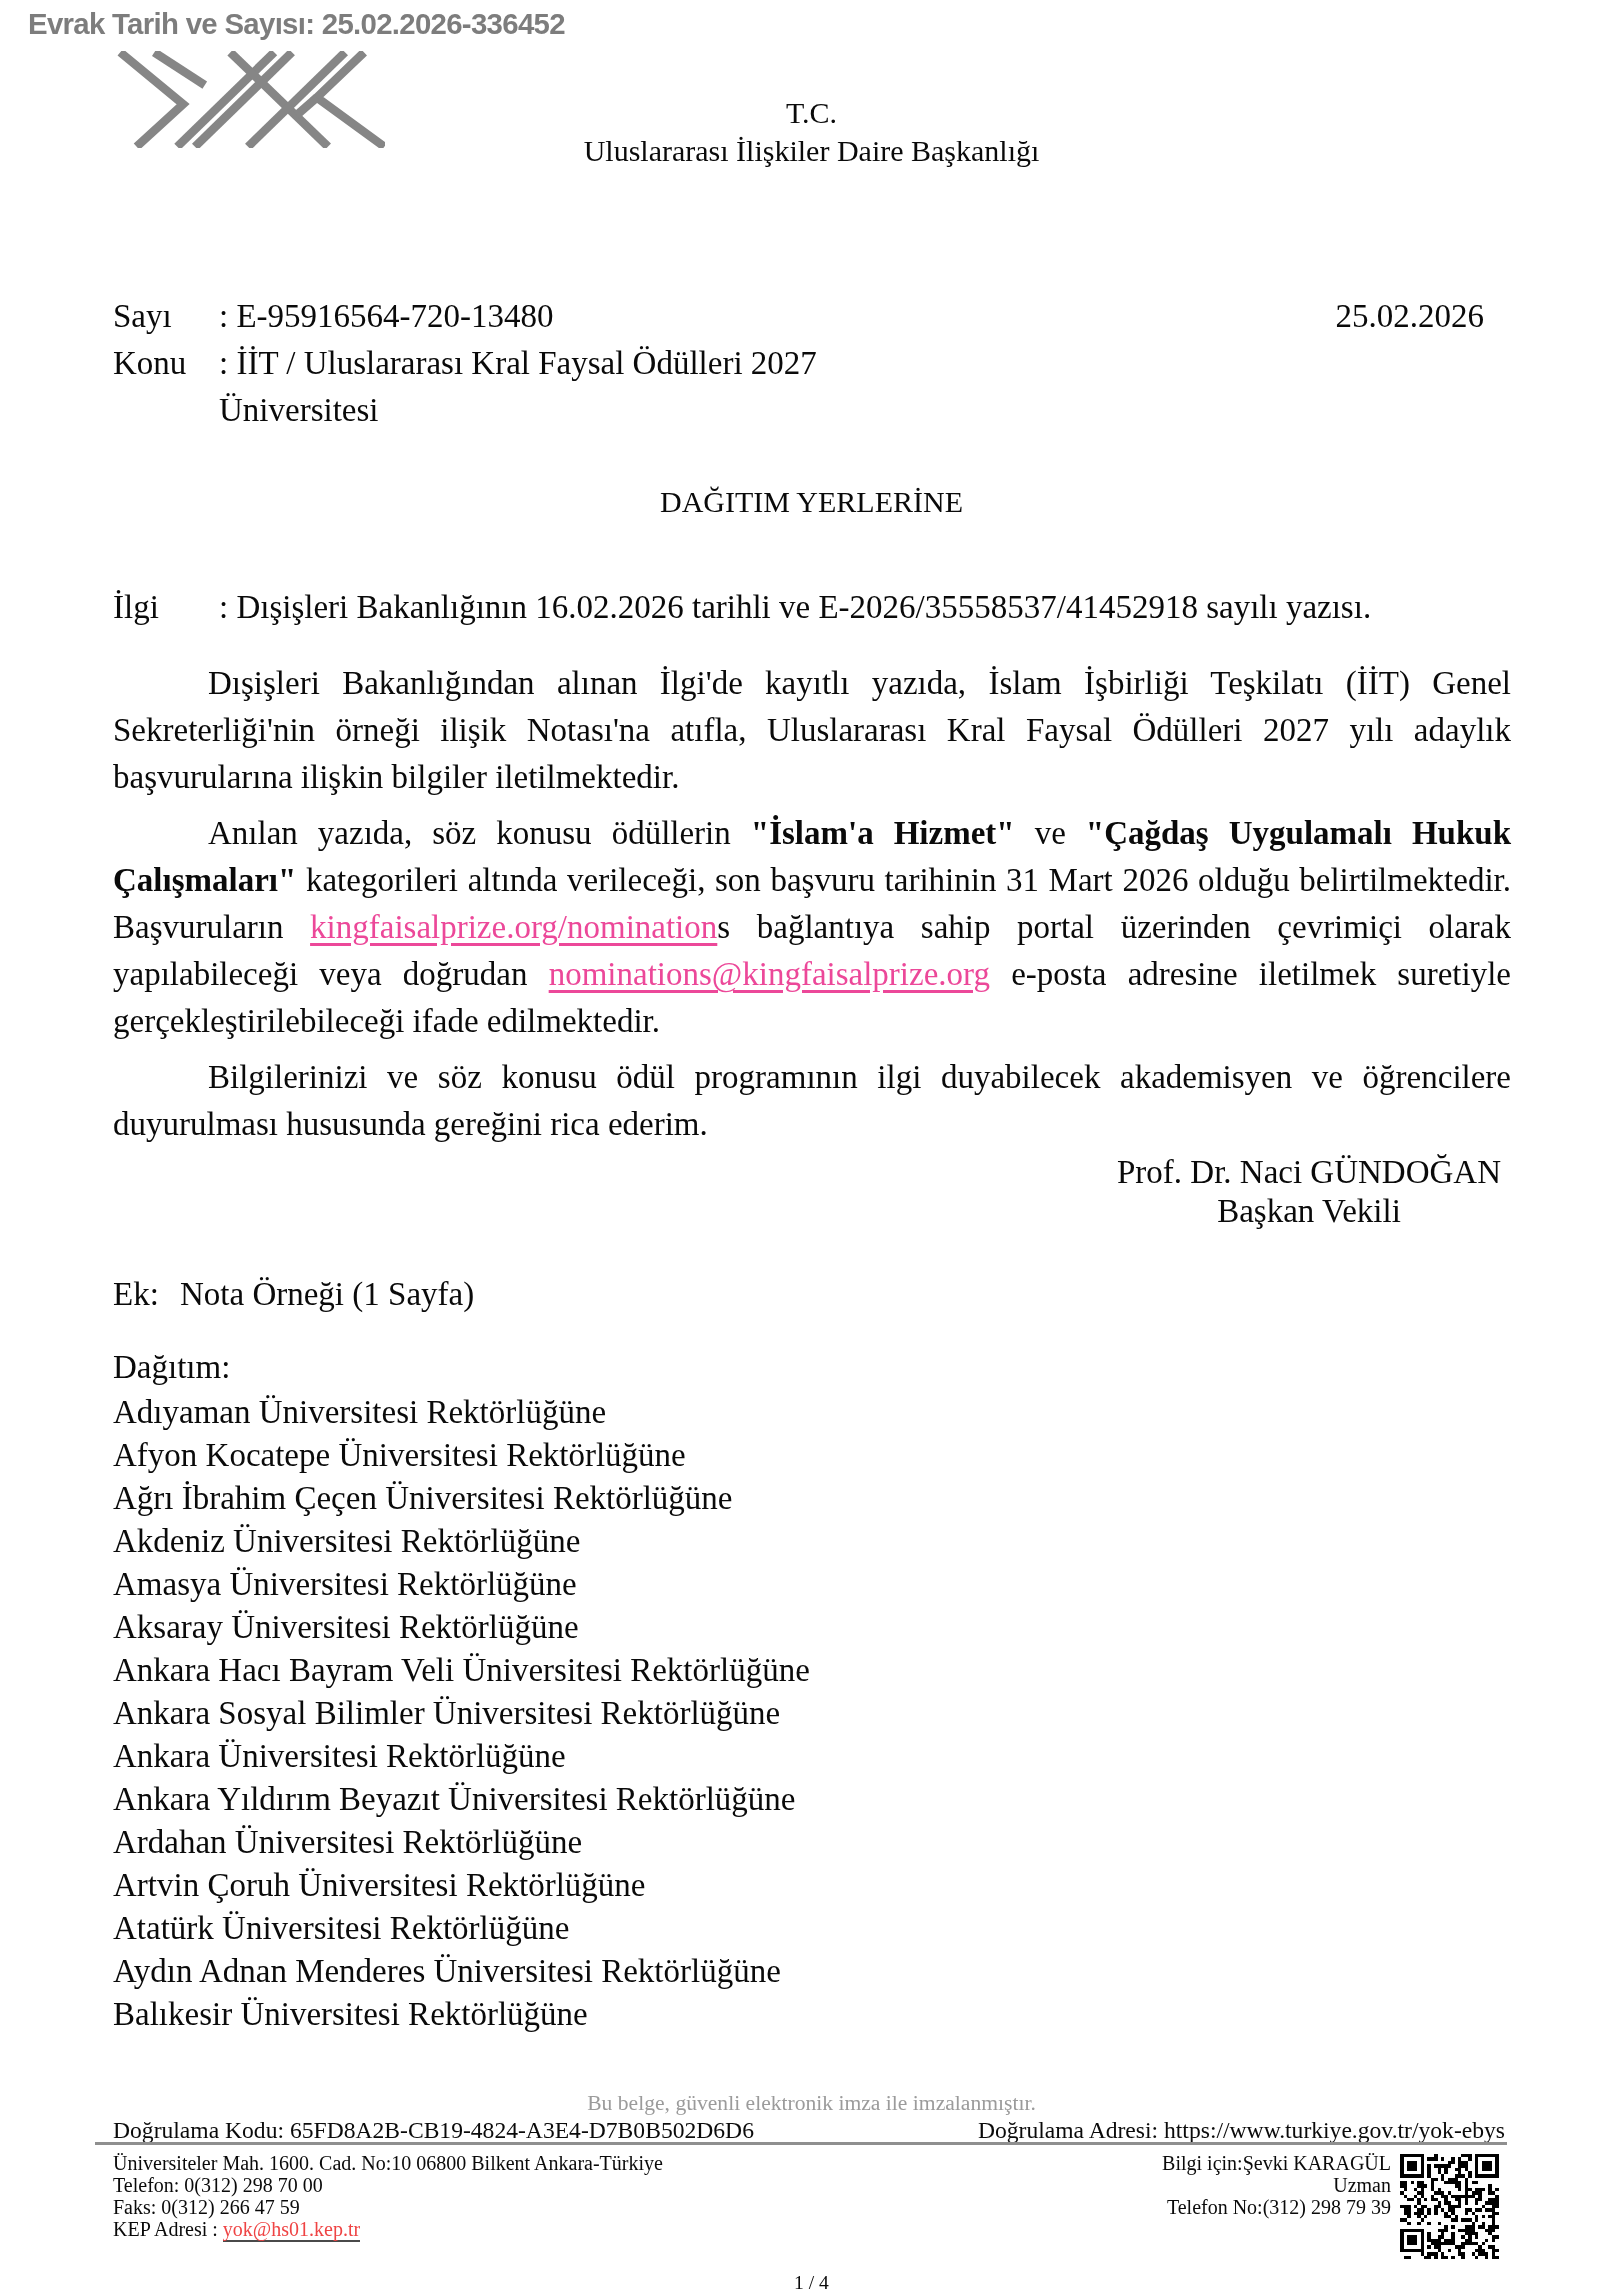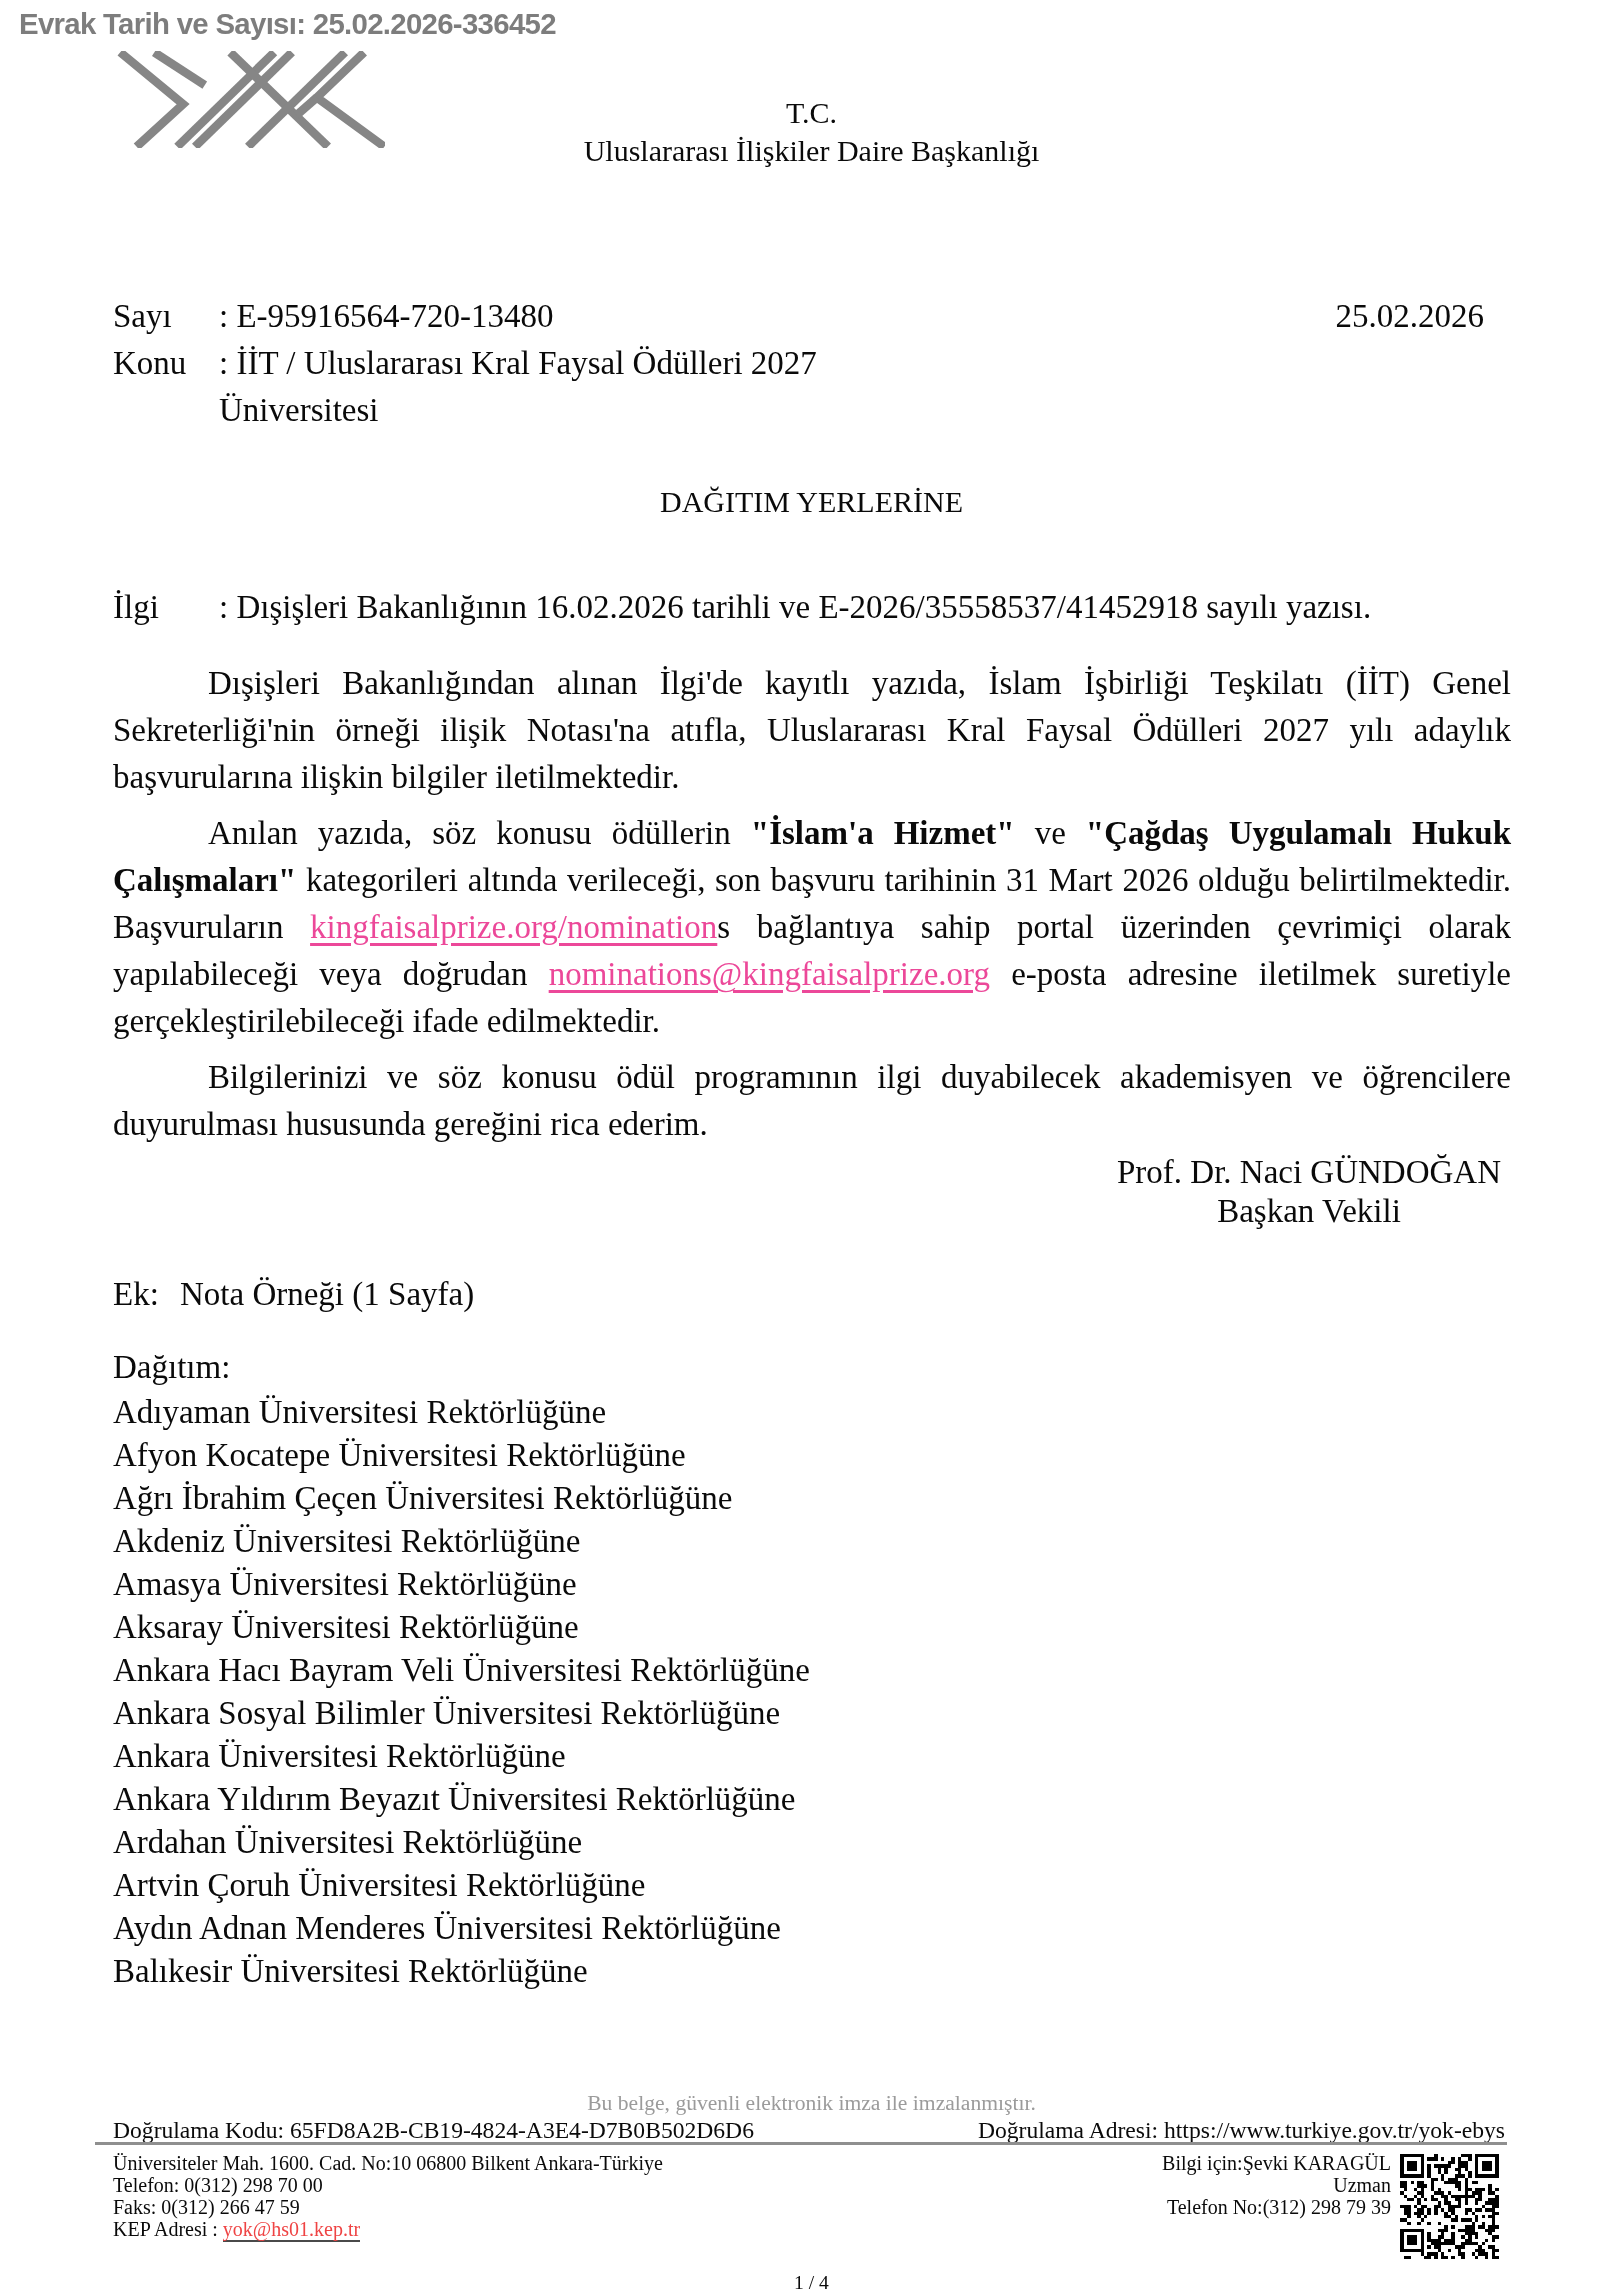--- a/index.html
+++ b/index.html
@@ -7,21 +7,21 @@
   .page{
     position:relative;
     width:1623px;height:2295px;
     background:#ffffff;
     font-family:"Liberation Serif", serif;
     color:#0a0a0a;
     overflow:hidden;
   }
   
   .watermark{
-    position:absolute;left:19px;top:6.5px;
+    position:absolute;left:28px;top:6.5px;
     font-family:"Liberation Sans", sans-serif;
     font-weight:bold;font-size:29.4px;color:#7d7d7d;
     white-space:nowrap;letter-spacing:-0.7px;
   }
   
   .logo{position:absolute;left:115px;top:51px;width:270px;height:97px;}
   
   .letterhead{position:absolute;left:0;right:0;top:94px;text-align:center;}
   .lh-tc{font-size:30px;line-height:38px;}
   .lh-org{font-size:33px;line-height:42px;}
@@ -145,20 +145,21 @@
     <div>Ağrı İbrahim Çeçen Üniversitesi Rektörlüğüne</div>
     <div>Akdeniz Üniversitesi Rektörlüğüne</div>
     <div>Amasya Üniversitesi Rektörlüğüne</div>
     <div>Aksaray Üniversitesi Rektörlüğüne</div>
     <div>Ankara Hacı Bayram Veli Üniversitesi Rektörlüğüne</div>
     <div>Ankara Sosyal Bilimler Üniversitesi Rektörlüğüne</div>
     <div>Ankara Üniversitesi Rektörlüğüne</div>
     <div>Ankara Yıldırım Beyazıt Üniversitesi Rektörlüğüne</div>
     <div>Ardahan Üniversitesi Rektörlüğüne</div>
     <div>Artvin Çoruh Üniversitesi Rektörlüğüne</div>
+    <div>Atatürk Üniversitesi Rektörlüğüne</div>
     <div>Aydın Adnan Menderes Üniversitesi Rektörlüğüne</div>
     <div>Balıkesir Üniversitesi Rektörlüğüne</div>
   </div>
 
   <div class="esign">Bu belge, güvenli elektronik imza ile imzalanmıştır.</div>
 
   <div class="verify-row">
     <div>Doğrulama Kodu: 65FD8A2B-CB19-4824-A3E4-D7B0B502D6D6</div>
     <div>Doğrulama Adresi: https://www.turkiye.gov.tr/yok-ebys</div>
   </div>

